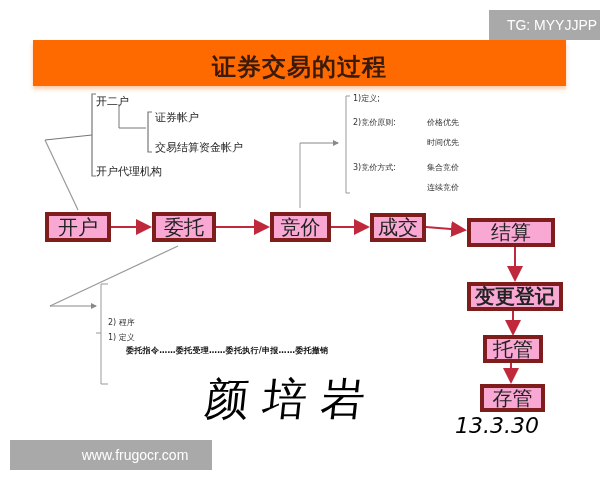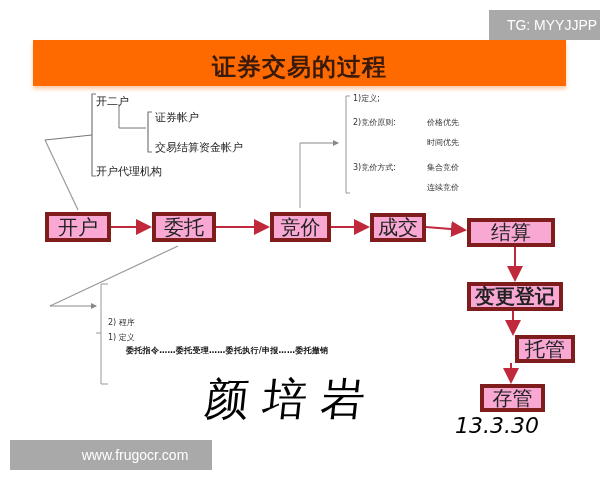--- a/index.html
+++ b/index.html
@@ -79,17 +79,17 @@
 <div class="abs tiny" style="left:108px;top:292px;margin-top:40px;">1) 定义</div>
 <div class="abs tiny" style="left:108px;top:317px;">2) 程序</div>
 <div class="abs tinyb" style="left:126px;top:345px;letter-spacing:0.3px;">委托指令……委托受理……委托执行/申报……委托撤销</div>
 
 <div class="abs box" style="left:45px;top:212px;width:66px;height:30px;">开户</div>
 <div class="abs box" style="left:152px;top:212px;width:64px;height:30px;">委托</div>
 <div class="abs box" style="left:270px;top:212px;width:61px;height:30px;">竞价</div>
 <div class="abs box" style="left:370px;top:213px;width:56px;height:29px;">成交</div>
 <div class="abs box" style="left:467px;top:218px;width:88px;height:29px;">结算</div>
 <div class="abs box" style="left:467px;top:282px;width:96px;height:29px;font-weight:bold;">变更登记</div>
-<div class="abs box" style="left:483px;top:335px;width:60px;height:28px;margin-left:32px;">托管</div>
+<div class="abs box" style="left:483px;top:335px;width:60px;height:28px;">托管</div>
 <div class="abs box" style="left:480px;top:384px;width:65px;height:28px;">存管</div>
 
 <div class="abs hand" style="left:205px;top:370px;">颜培岩</div>
 <div class="abs date" style="left:455px;top:413px;">13.3.30</div>
 
 </body></html>

